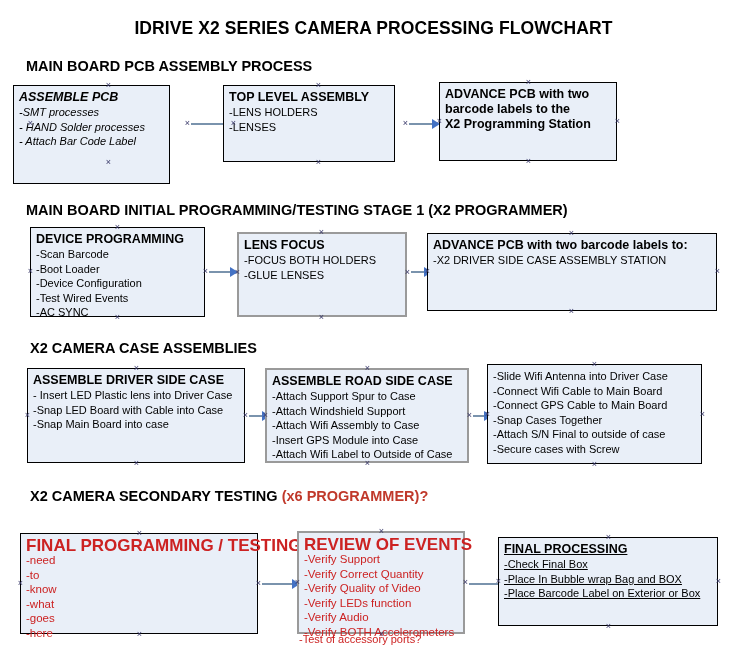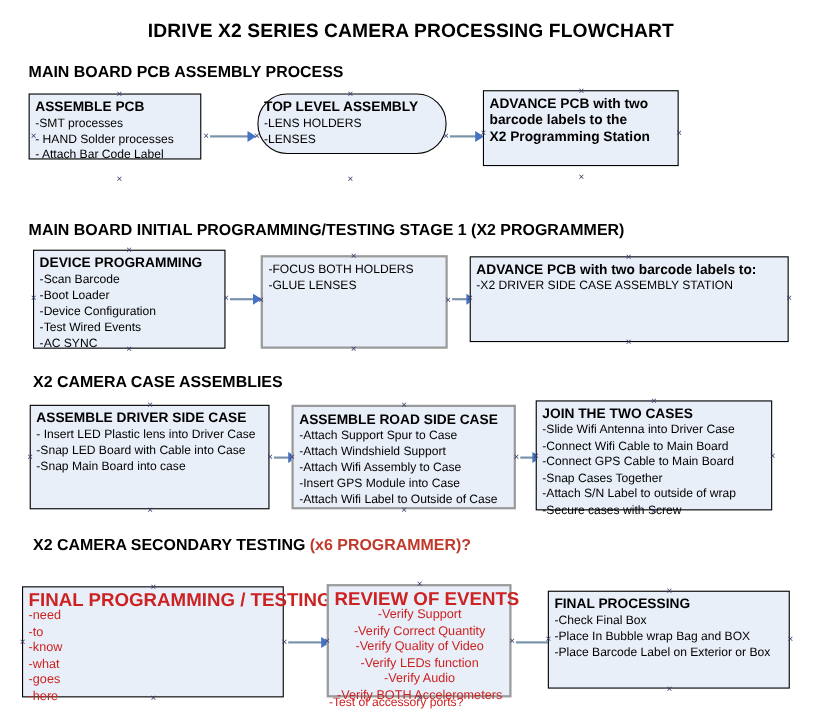--- a/index.html
+++ b/index.html
@@ -109,48 +109,48 @@
 <body>
 
 <div class="canvas">
 
   <div id="doc-title">IDRIVE X2  SERIES CAMERA PROCESSING FLOWCHART</div>
 
   <div class="section-header" style="left:26px; top:58px;">
     <span>MAIN BOARD PCB ASSEMBLY PROCESS</span>
   </div>
 
-  <div class="node" style="left:26px; top:85px; width:157px; height:60px;">
+  <div class="node" style="left:13px; top:85px; width:157px; height:99px;font-style:italic;">
     <div class="n-title">ASSEMBLE PCB</div>
     <div class="n-line">-SMT processes</div>
     <div class="n-line">- HAND Solder processes</div>
     <div class="n-line">- Attach Bar Code Label</div>
   </div>
   <span class="handle" style="left:105px; top:82px;"></span>
   <span class="handle" style="left:105px; top:159px;"></span>
   <span class="handle" style="left:27px; top:120px;"></span>
   <span class="handle" style="left:184px; top:120px;"></span>
 
   <div class="connector" style="left:191px; top:123px; width:36px;"></div>
   <div class="arrow-head" style="left:225px; top:119px;"></div>
 
-  <div class="node" style="left:234px; top:85px; width:172px; height:55px;border-radius:27px;">
+  <div class="node" style="left:223px; top:85px; width:172px; height:77px;">
     <div class="n-title">TOP LEVEL ASSEMBLY</div>
     <div class="n-line">-LENS HOLDERS</div>
     <div class="n-line">-LENSES</div>
   </div>
   <span class="handle" style="left:315px; top:82px;"></span>
   <span class="handle" style="left:315px; top:159px;"></span>
   <span class="handle" style="left:230px; top:120px;"></span>
   <span class="handle" style="left:402px; top:120px;"></span>
 
   <div class="connector" style="left:409px; top:123px; width:26px;"></div>
   <div class="arrow-head" style="left:432px; top:119px;"></div>
 
-  <div class="node" style="left:439px; top:82px; width:178px; height:69px;">
+  <div class="node" style="left:439px; top:82px; width:178px; height:79px;">
     <div class="n-title">ADVANCE PCB with two</div>
     <div class="n-title">barcode labels to the</div>
     <div class="n-title"> X2 Programming Station</div>
   </div>
   <span class="handle" style="left:525px; top:79px;"></span>
   <span class="handle" style="left:525px; top:158px;"></span>
   <span class="handle" style="left:436px; top:118px;"></span>
   <span class="handle" style="left:614px; top:118px;"></span>
 
   <div class="section-header" style="left:26px; top:202px;">
@@ -167,20 +167,21 @@
   </div>
   <span class="handle" style="left:114px; top:224px;"></span>
   <span class="handle" style="left:114px; top:314px;"></span>
   <span class="handle" style="left:27px; top:268px;"></span>
   <span class="handle" style="left:202px; top:268px;"></span>
 
   <div class="connector" style="left:209px; top:271px; width:24px;"></div>
   <div class="arrow-head" style="left:230px; top:267px;"></div>
 
   <div class="node gray-border" style="left:237px; top:232px; width:170px; height:85px;">
+    <div class="n-title">LENS FOCUS</div>
     <div class="n-line">-FOCUS BOTH HOLDERS</div>
     <div class="n-line">-GLUE LENSES</div>
   </div>
   <span class="handle" style="left:318px; top:229px;"></span>
   <span class="handle" style="left:318px; top:314px;"></span>
   <span class="handle" style="left:234px; top:269px;"></span>
   <span class="handle" style="left:404px; top:269px;"></span>
 
   <div class="connector" style="left:411px; top:271px; width:16px;"></div>
   <div class="arrow-head" style="left:424px; top:267px;"></div>
@@ -222,26 +223,25 @@
   </div>
   <span class="handle" style="left:364px; top:365px;"></span>
   <span class="handle" style="left:364px; top:460px;"></span>
   <span class="handle" style="left:262px; top:412px;"></span>
   <span class="handle" style="left:466px; top:412px;"></span>
 
   <div class="connector" style="left:473px; top:415px; width:14px;"></div>
   <div class="arrow-head" style="left:484px; top:411px;"></div>
 
   <div class="node" style="left:487px; top:364px; width:215px; height:100px;">
-    <div class="n-title">JOIN THE TWO CASES</div>
     <div class="n-line">-Slide Wifi Antenna into Driver Case</div>
     <div class="n-line">-Connect Wifi Cable to Main Board</div>
     <div class="n-line">-Connect GPS Cable to Main Board</div>
     <div class="n-line">-Snap Cases Together</div>
-    <div class="n-line">-Attach S/N Label to outside of wrap</div>
+    <div class="n-line">-Attach S/N Final to outside of case</div>
     <div class="n-line">-Secure cases with Screw</div>
   </div>
   <span class="handle" style="left:591px; top:361px;"></span>
   <span class="handle" style="left:591px; top:461px;"></span>
   <span class="handle" style="left:484px; top:411px;"></span>
   <span class="handle" style="left:699px; top:411px;"></span>
 
   <div class="section-header" style="left:30px; top:488px;">
     <span>X2 CAMERA SECONDARY TESTING </span><span class="red-suffix">(x6 PROGRAMMER)?</span>
   </div>
@@ -256,39 +256,39 @@
     <div class="n-line">-here</div>
   </div>
   <span class="handle" style="left:136px; top:530px;"></span>
   <span class="handle" style="left:136px; top:631px;"></span>
   <span class="handle" style="left:17px; top:580px;"></span>
   <span class="handle" style="left:255px; top:580px;"></span>
 
   <div class="connector" style="left:262px; top:583px; width:32px;"></div>
   <div class="arrow-head" style="left:292px; top:579px;"></div>
 
-  <div class="node gray-border red" style="left:297px; top:531px; width:168px; height:103px;text-align:center;">
+  <div class="node gray-border red" style="left:297px; top:531px; width:168px; height:103px;">
     <div class="n-title">REVIEW OF EVENTS</div>
     <div class="n-line">-Verify Support</div>
     <div class="n-line">-Verify Correct Quantity</div>
     <div class="n-line">-Verify Quality of Video</div>
     <div class="n-line">-Verify LEDs function</div>
     <div class="n-line">-Verify Audio</div>
     <div class="n-line">-Verify BOTH Accelerometers</div>
   </div>
   <div class="overflow-line" style="left:299px; top:633px;">-Test of accessory ports?</div>
   <span class="handle" style="left:378px; top:528px;"></span>
   <span class="handle" style="left:378px; top:631px;"></span>
   <span class="handle" style="left:294px; top:579px;"></span>
   <span class="handle" style="left:462px; top:579px;"></span>
 
   <div class="connector" style="left:469px; top:583px; width:38px;"></div>
   <div class="arrow-head" style="left:503px; top:579px;"></div>
 
-  <div class="node" style="left:498px; top:537px; width:220px; height:89px;">
+  <div class="node" style="left:498px; top:537px; width:220px; height:89px;text-decoration:underline;">
     <div class="n-title">FINAL PROCESSING</div>
     <div class="n-line"> -Check Final Box</div>
     <div class="n-line">-Place In Bubble wrap Bag and BOX</div>
     <div class="n-line">-Place Barcode Label on Exterior or Box</div>
   </div>
   <span class="handle" style="left:605px; top:534px;"></span>
   <span class="handle" style="left:605px; top:623px;"></span>
   <span class="handle" style="left:495px; top:578px;"></span>
   <span class="handle" style="left:715px; top:578px;"></span>
 

